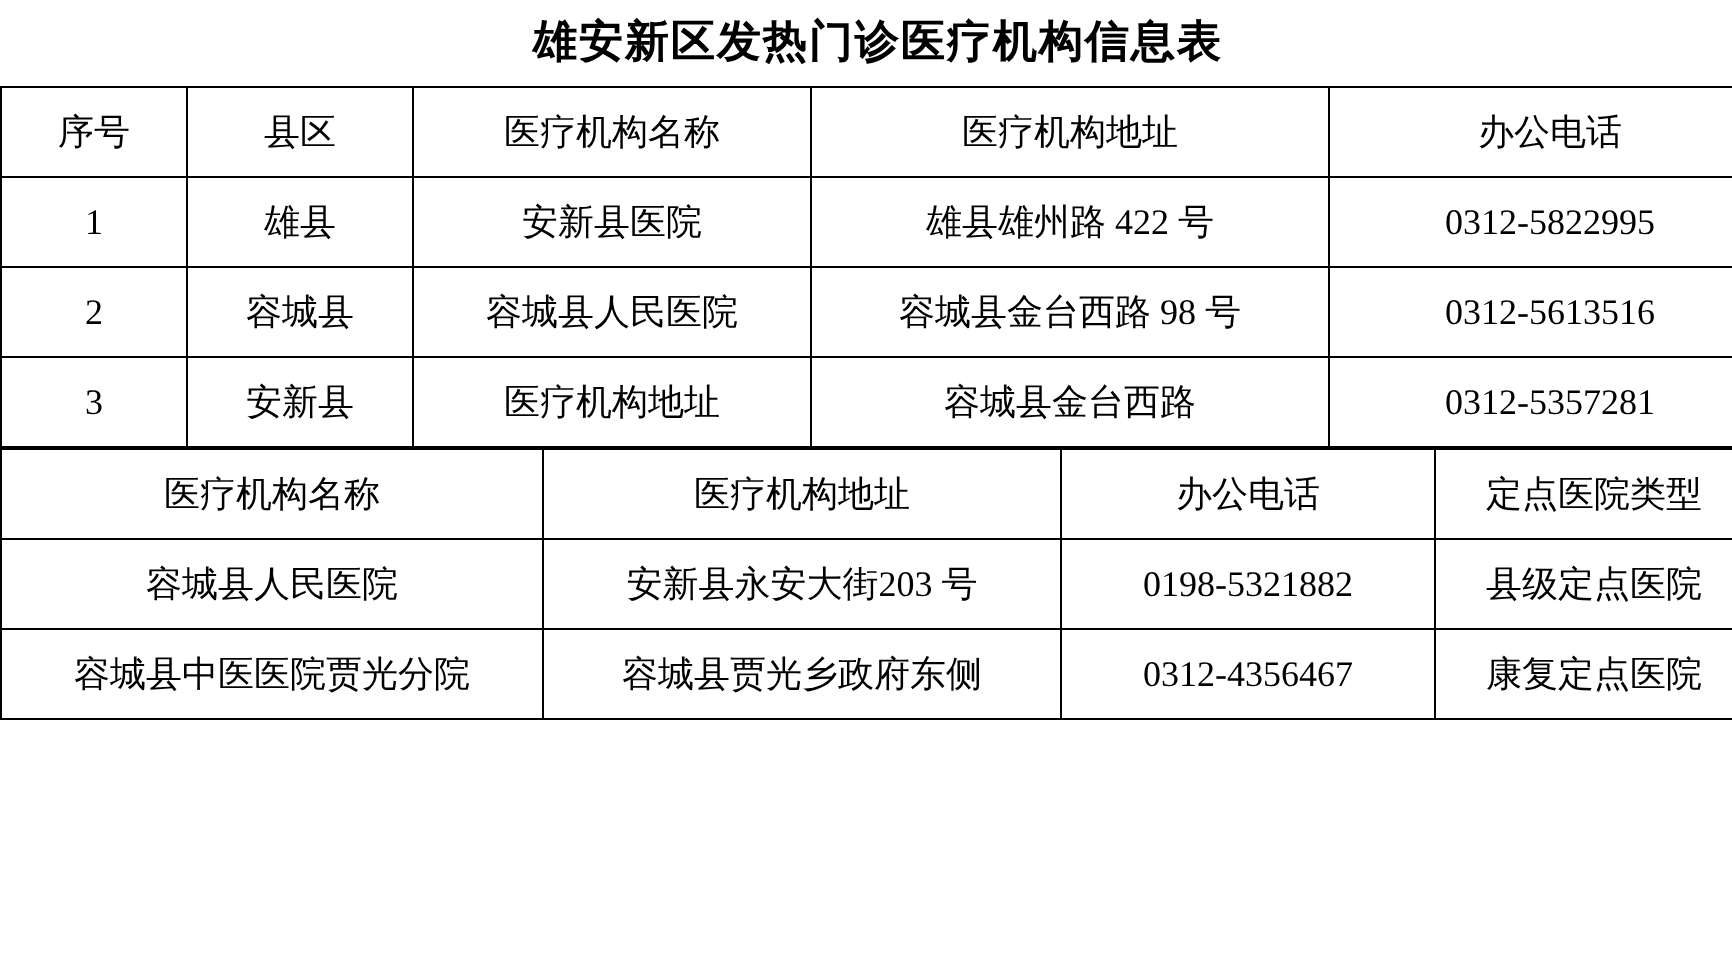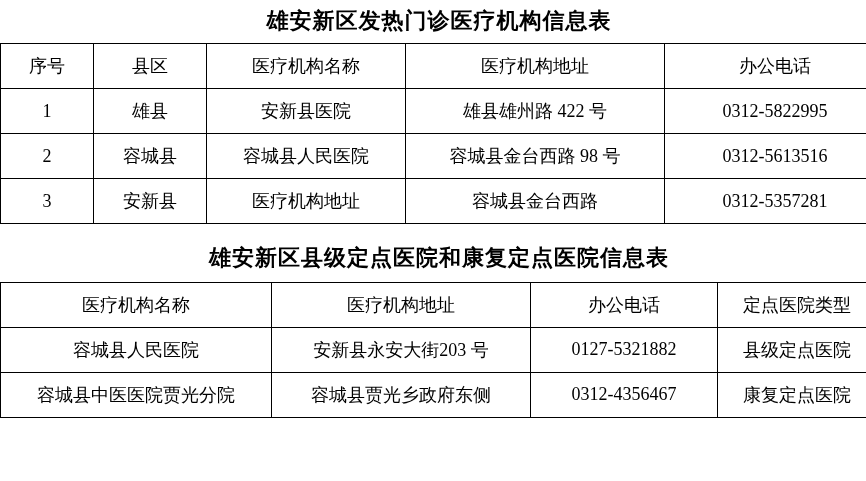--- a/index.html
+++ b/index.html
@@ -106,34 +106,33 @@
       <tr>
         <td class="c0">3</td>
         <td class="c1">安新县</td>
         <td class="c2">医疗机构地址</td>
         <td class="c3">容城县金台西路</td>
         <td class="c4">0312-5357281</td>
       </tr>
     </tbody>
   </table>
 
-  <div class="doc-title" id="title-2">雄安新区县级定点医院和康复定点医院信息表</div>
 
   <table id="table-designated">
     <tbody>
       <tr>
         <td class="c0">医疗机构名称</td>
         <td class="c1">医疗机构地址</td>
         <td class="c2">办公电话</td>
         <td class="c3">定点医院类型</td>
       </tr>
       <tr>
         <td class="c0">容城县人民医院</td>
         <td class="c1">安新县永安大街203 号</td>
-        <td class="c2">0127-5321882</td>
+        <td class="c2">0198-5321882</td>
         <td class="c3">县级定点医院</td>
       </tr>
       <tr>
         <td class="c0">容城县中医医院贾光分院</td>
         <td class="c1">容城县贾光乡政府东侧</td>
         <td class="c2">0312-4356467</td>
         <td class="c3">康复定点医院</td>
       </tr>
     </tbody>
   </table>

